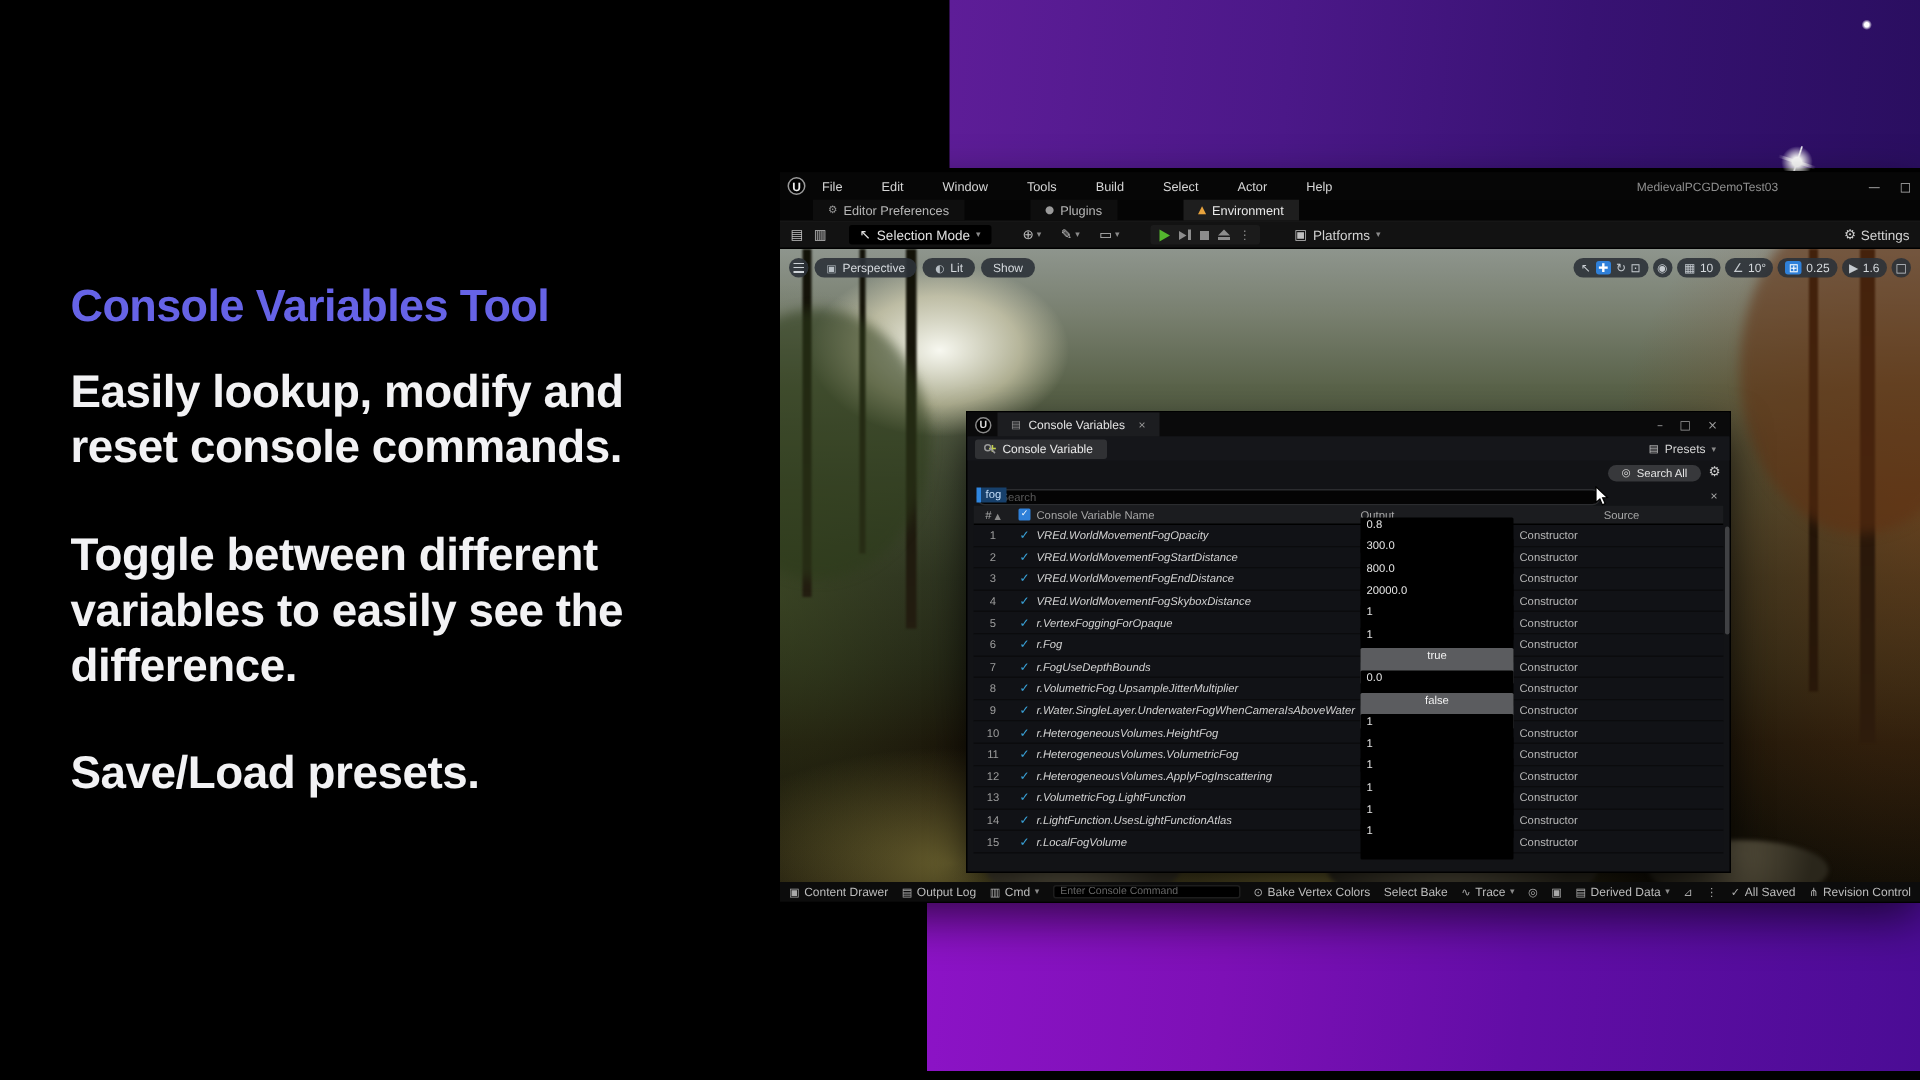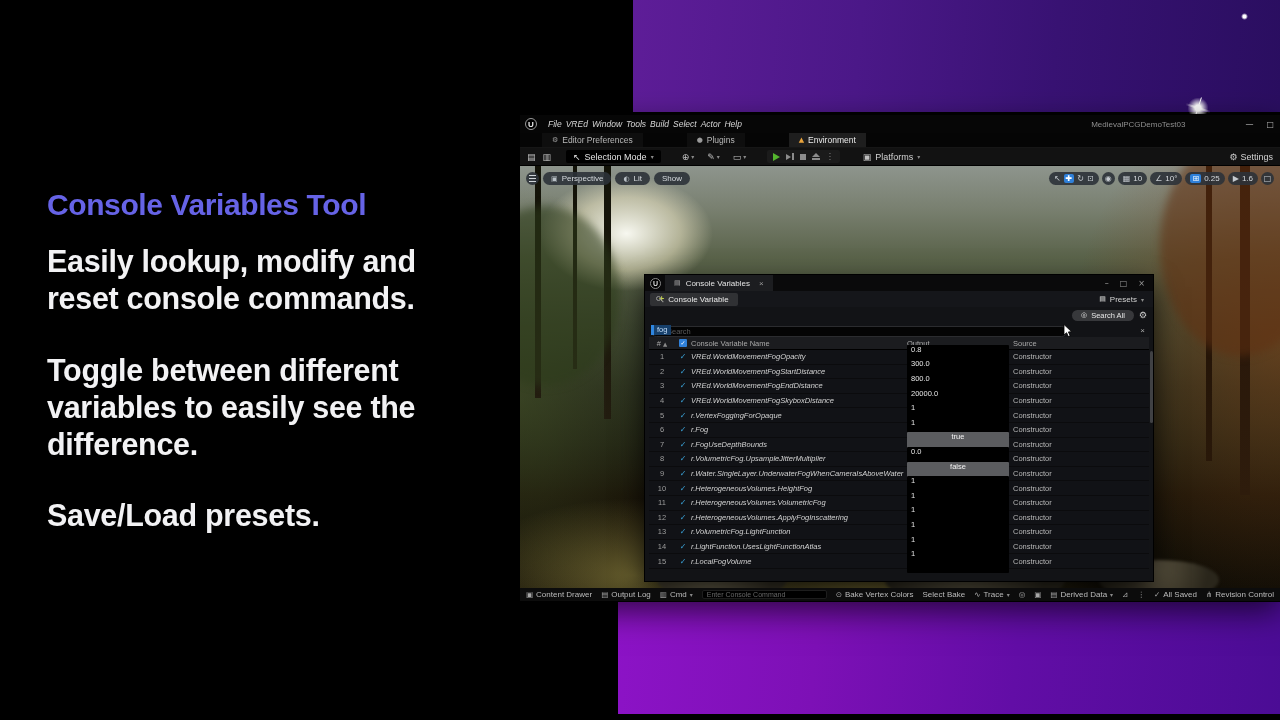--- a/index.html
+++ b/index.html
@@ -26,21 +26,21 @@
   .copy p  { font-size:30.5px; line-height:1.21; margin-bottom:35px; letter-spacing:-0.3px; }
 
   
   .editor { position:absolute; left:520px; top:115px; width:760px; height:486px;
     background:#0a0a0a; color:#cfcfcf; font-size:9px;
     box-shadow:0 0 0 1px #000, 0 10px 30px rgba(0,0,0,.65); }
 
   .titlebar { position:relative; height:18px; display:flex; align-items:center; background:#060606; padding:0 6px 0 5px; }
   .ue-logo { width:12px; height:12px; border-radius:50%; background:#000; border:1px solid #9a9a9a;
     color:#eee; font-size:8px; font-weight:bold; display:flex; align-items:center; justify-content:center; }
-  .menus { display:flex; gap:4px; margin-left:11px; font-size:8.5px; color:#d6d6d6;font-style:italic; }
+  .menus { display:flex; gap:26px; margin-left:11px; font-size:8.5px; color:#d6d6d6; }
   .win-title { margin-left:auto; font-size:8px; color:#8f8f8f; }
   .win-controls { display:flex; gap:13px; margin-left:60px; color:#b5b5b5; font-size:8px; }
 
   .tabrow { height:15px; background:#050505; display:flex; align-items:flex-end; padding-left:22px; border-bottom:1px solid #161616; }
   .tab { height:14px; display:flex; align-items:center; gap:4px; padding:0 10px; margin-right:44px;
     background:#0e0e0e; color:#b8b8b8; font-size:8.5px; white-space:nowrap; }
   .tab.active { background:#1e1e1e; color:#e9e9e9; }
   .tab-ico { font-size:7px; color:#9a9a9a; }
   .tab-ico.env { color:#e8a33d; }
 
@@ -118,21 +118,21 @@
   .chip-caret { width:3px; height:10px; background:#2f86e0; }
   .chip-text { background:#17406b; color:#c4ddf8; padding:0 4px 1px 3px; }
   .filter-close { position:absolute; right:8px; color:#a8a8a8; font-size:8px; }
 
   .cw-table { position:absolute; left:4px; right:4px; top:62px; bottom:0; overflow:hidden; }
   .cv-head { height:13px; background:#1b1c1f; display:flex; align-items:center; color:#a8a8a8; font-size:7.5px; border-bottom:1px solid #000; }
   .c-num { width:26px; text-align:center; }
   .c-check { width:16px; display:flex; justify-content:center; }
   .c-name { width:216px; }
   .c-value { width:102px; }
-  .c-source { flex:1; padding-left:4px; }
+  .c-source { flex:1; padding-left:4px;text-align:center; }
   .sort { font-size:5.5px; color:#8a8a8a; }
   .head-check { width:8px; height:8px; background:#2f80d9; border-radius:1px; color:#fff; font-size:6px; line-height:8px; text-align:center; }
   .cv-row { height:14.6px; display:flex; align-items:center; background:#111216; border-bottom:1px solid #0b0b0d; }
   .cv-num { width:26px; text-align:center; color:#9d9d9d; font-size:7.5px; }
   .cv-check { width:16px; text-align:center; color:#3aa2d8; font-size:8px; }
   .cv-check::before { content:"\2713"; }
   .cv-name { width:216px; font-size:7.5px; color:#d2d2d2; white-space:nowrap; overflow:hidden;font-style:italic; }
   .cv-value { width:102px; }
   .cv-value-box { display:block; height:24px; line-height:10px; font-size:7.5px; }
   .t-text .cv-value-box { background:#000; color:#e4e4e4; padding:0 4px; border-radius:1px; }
@@ -156,21 +156,21 @@
   <p>Toggle between different variables to easily see the difference.</p>
   <p>Save/Load presets.</p>
 </div>
 
 <div class="editor">
 
   <div class="titlebar">
     <div class="ue-logo">U</div>
     <div class="menus">
         <span class="menu-item">File</span>
-        <span class="menu-item">VREd</span>
+        <span class="menu-item">Edit</span>
         <span class="menu-item">Window</span>
         <span class="menu-item">Tools</span>
         <span class="menu-item">Build</span>
         <span class="menu-item">Select</span>
         <span class="menu-item">Actor</span>
         <span class="menu-item">Help</span>
       </div>
     <span class="win-title">MedievalPCGDemoTest03</span>
     <div class="win-controls">
       <span class="g">—</span>

